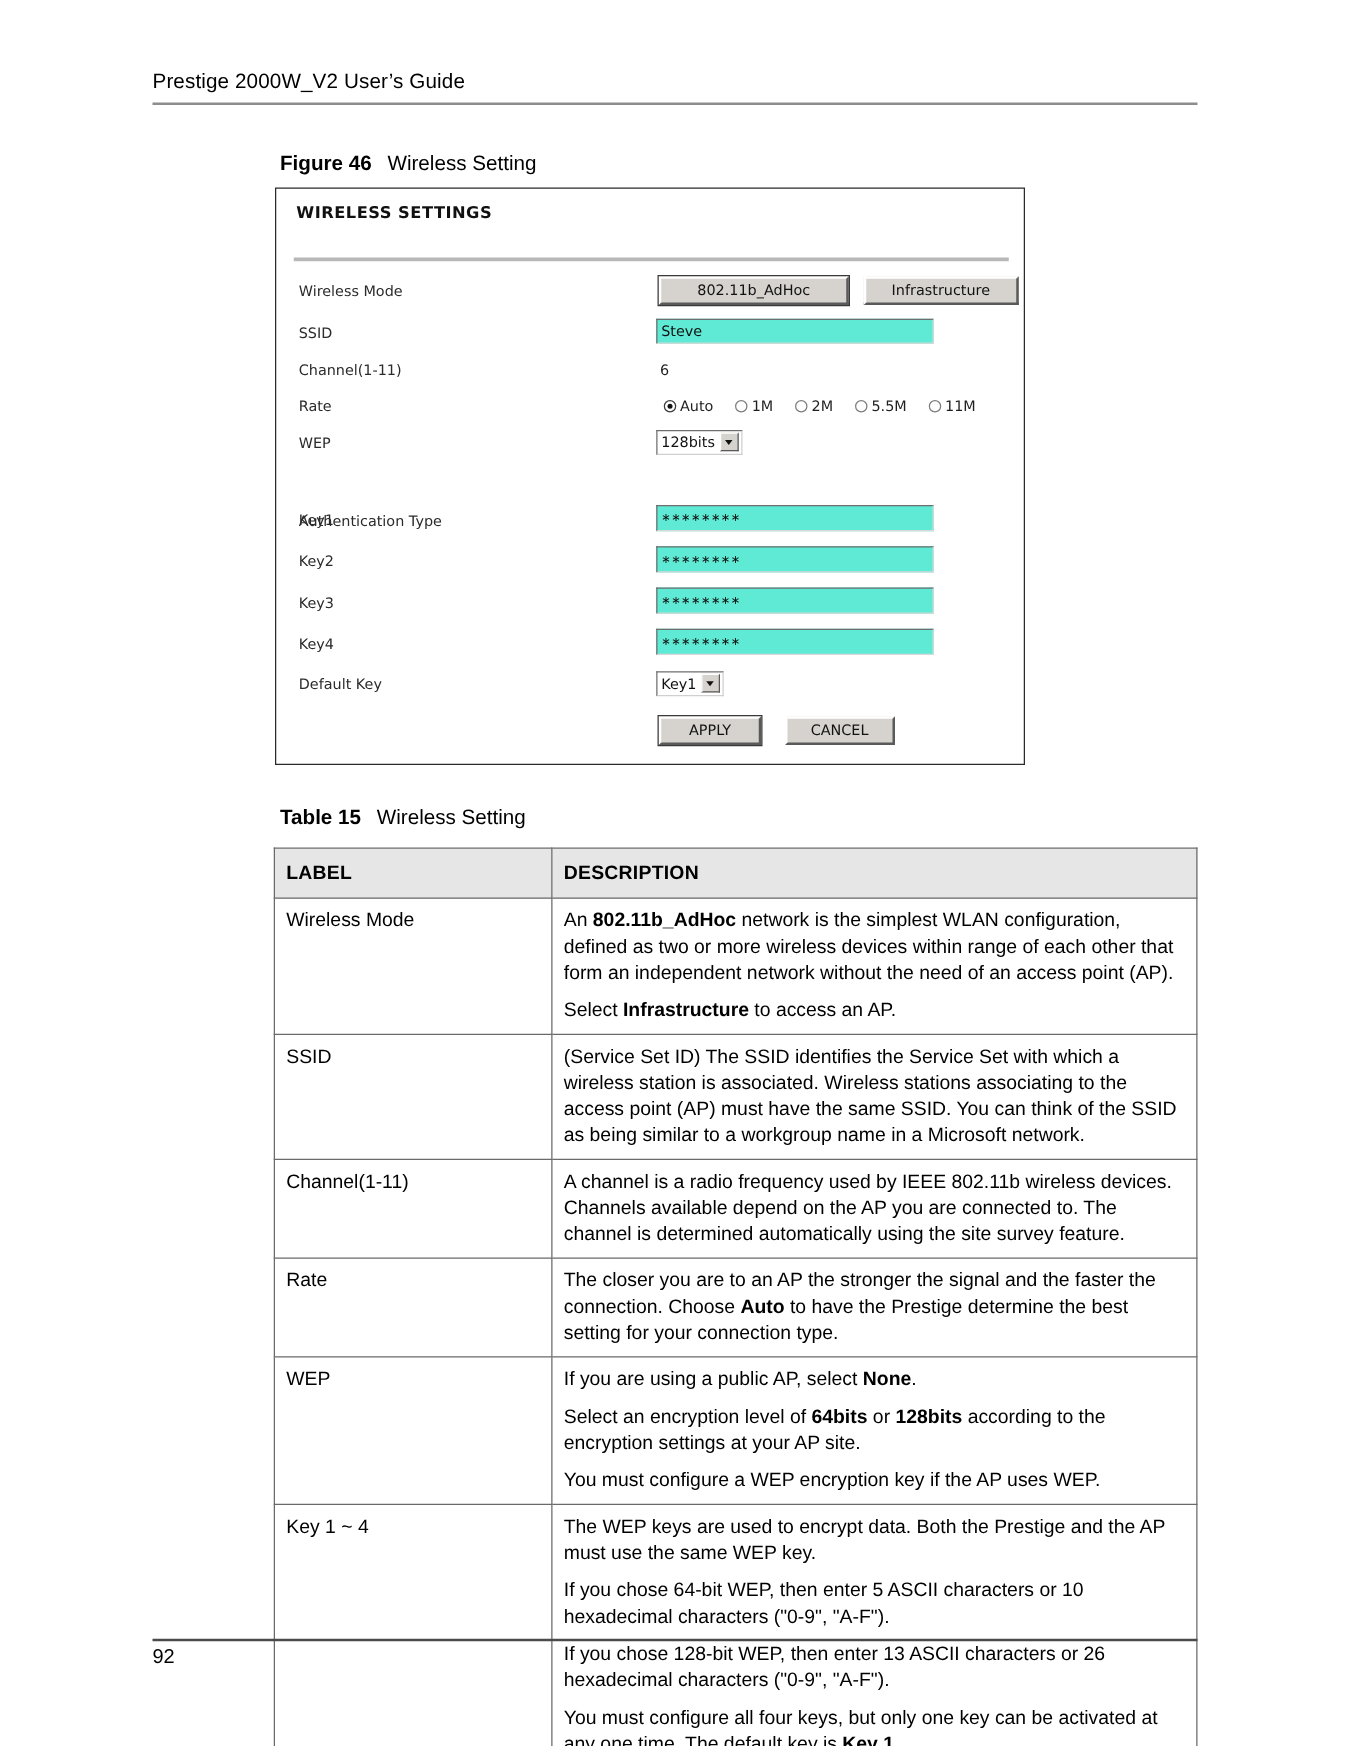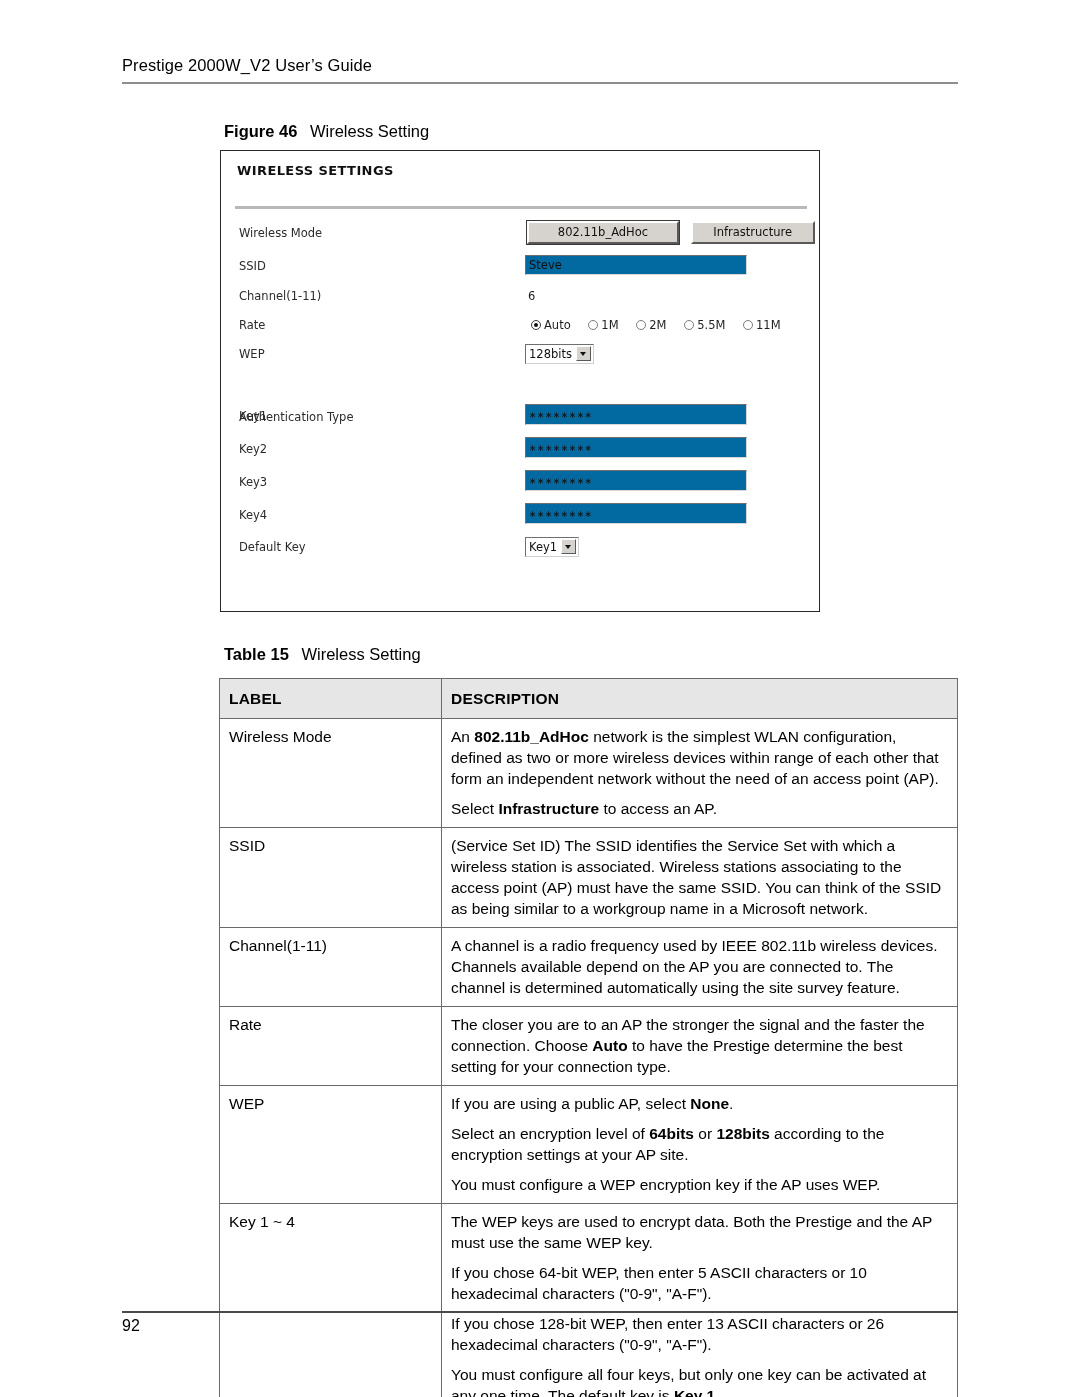--- a/index.html
+++ b/index.html
@@ -148,21 +148,21 @@
     text-align: center;
     box-sizing: border-box;
     line-height: 14px;
   }
   .btn95.selected {
     outline: 1px solid #3a3a3a;
   }
 
   .txt95 {
     display: inline-block;
-    background: #0369a1;
+    background: #5eead4;
     border-top: 1.5px solid #6e6e6e;
     border-left: 1.5px solid #6e6e6e;
     border-right: 1px solid #d8d8d8;
     border-bottom: 1px solid #d8d8d8;
     box-sizing: border-box;
     font-family: "DejaVu Sans", sans-serif;
     font-size: 11.5px;
     color: #111;
     padding: 2px 3px;
     line-height: 14px;
@@ -369,20 +369,26 @@
       </div>
     </div>
 
     <div class="frow" style="top:388px;">
       <div class="flabel">Default Key</div>
       <div class="fctl" style="left:304px;top:-2px;">
         <span class="sel95"><span class="selval">Key1</span><span class="arrow"></span></span>
       </div>
     </div>
 
+    <div class="frow" style="top:422px;">
+      <div class="fctl" style="left:306px;top:0px;">
+        <span class="btn95 selected" style="width:82px;">APPLY</span>
+        <span class="btn95" style="width:88px;margin-left:15px;">CANCEL</span>
+      </div>
+    </div>
 
   </div>
 
   <div class="caption" id="table-caption">
     <span class="cap-num">Table 15</span>
     <span class="cap-txt" style="margin-left:8px;">Wireless Setting</span>
   </div>
 
   <table class="tbl">
     <colgroup>

